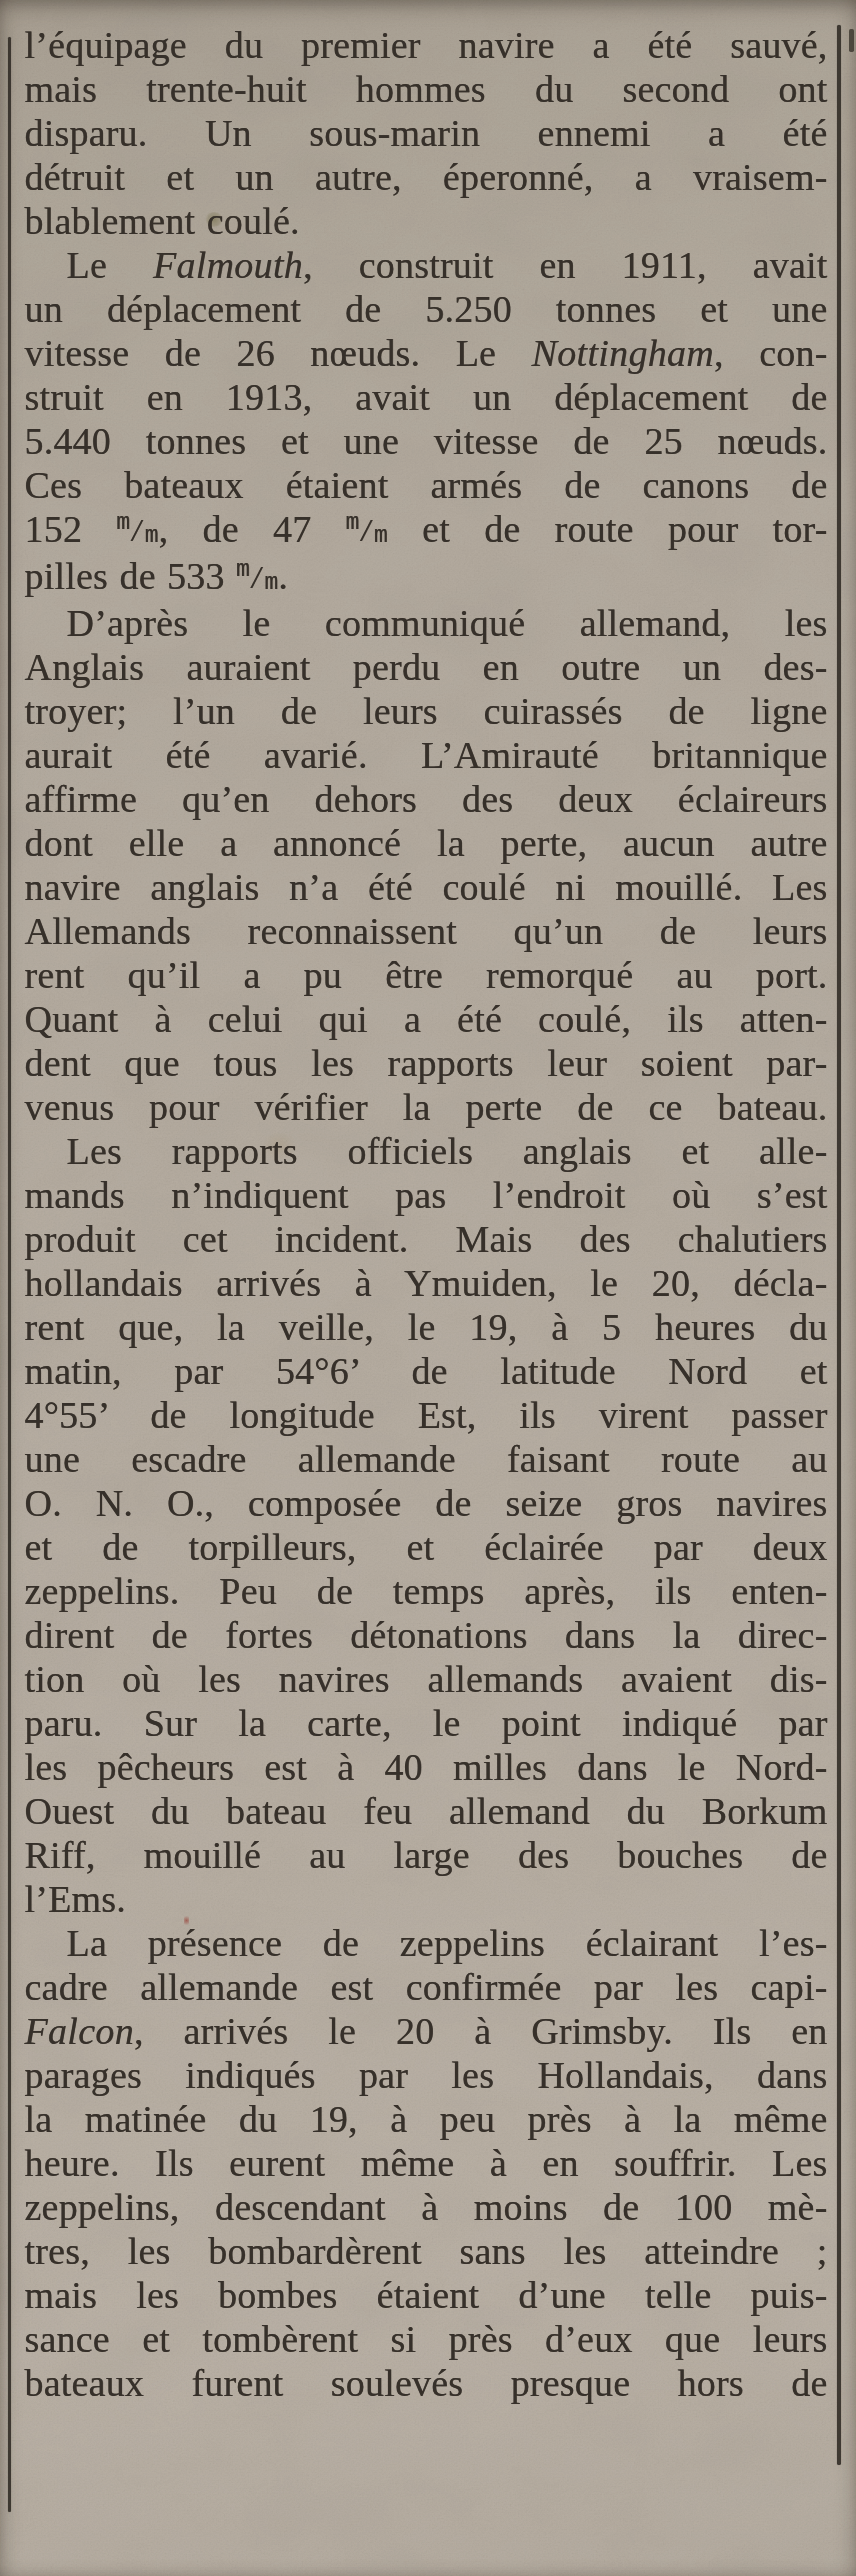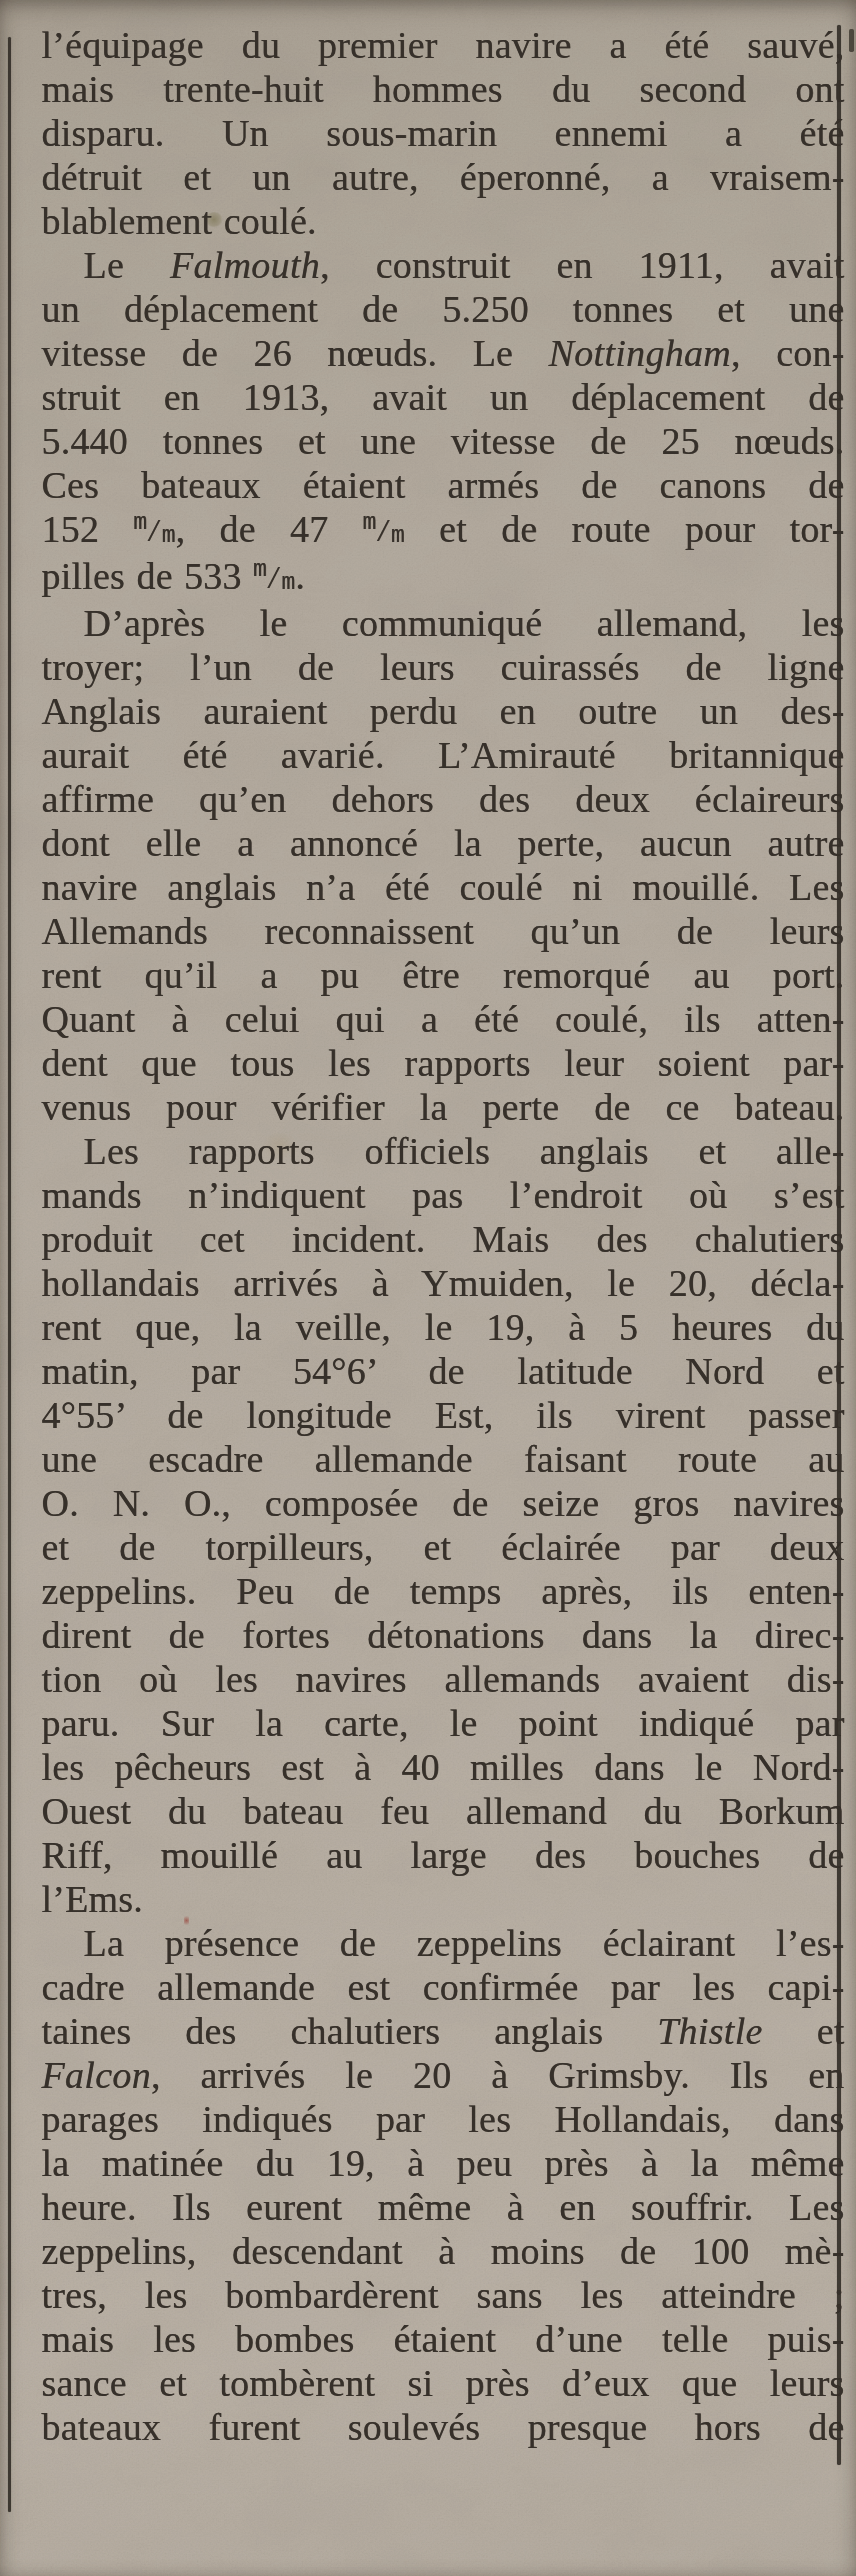--- a/index.html
+++ b/index.html
@@ -25,21 +25,20 @@
   }
   .grain{position:absolute;top:0;left:0;pointer-events:none;}
   .rule{position:absolute;width:3.5px;background:var(--rule);border-radius:1.7px;opacity:.88;}
   .rule-left{left:7.9px;top:37px;height:2475px;box-shadow:0 0 0.9px rgba(47,42,36,.8);}
   .rule-right{left:837px;top:24.5px;height:2440px;box-shadow:0 0 0.9px rgba(47,42,36,.8);}
   .column{
     position:absolute;left:24.5px;top:23px;width:803px;
     font-size:38px;line-height:44px;color:var(--ink);
     letter-spacing:0.2px;word-spacing:1.7px;
     text-shadow:0.3px 0.3px 0.5px rgba(43,37,30,.55), -0.2px 0 0.3px rgba(43,37,30,.30);
-    margin-left:17px;
   }
   .line{white-space:nowrap;text-align:left;}
   .line.j{text-align-last:justify;}
   .line.indent{text-indent:42px;}
   .line i{font-style:italic;letter-spacing:0.3px;}
   .mm{white-space:nowrap;letter-spacing:0;font-family:Liberation Mono, monospace;}
   .mm-t{font-size:23px;vertical-align:13px;line-height:0;margin-right:-2.6px;}
   .mm-s{font-size:31.5px;vertical-align:0.9px;line-height:0;}
   .mm-b{font-size:23px;vertical-align:0;line-height:0;margin-left:-1.7px;}
   .stain{position:absolute;pointer-events:none;border-radius:50%;}
@@ -86,22 +85,22 @@
     <div class="line"><span>blablement coulé.</span></div>
     <div class="line j indent"><span>Le </span><i>Falmouth</i><span>, construit en 1911, avait</span></div>
     <div class="line j"><span>un déplacement de 5.250 tonnes et une</span></div>
     <div class="line j"><span>vitesse de 26 nœuds. Le </span><i>Nottingham</i><span>, con-</span></div>
     <div class="line j"><span>struit en 1913, avait un déplacement de</span></div>
     <div class="line j"><span>5.440 tonnes et une vitesse de 25 nœuds.</span></div>
     <div class="line j"><span>Ces bateaux étaient armés de canons de</span></div>
     <div class="line j"><span>152 </span><span class="mm"><span class="mm-t">m</span><span class="mm-s">⁄</span><span class="mm-b">m</span></span><span>, de 47 </span><span class="mm"><span class="mm-t">m</span><span class="mm-s">⁄</span><span class="mm-b">m</span></span><span> et de route pour tor-</span></div>
     <div class="line"><span>pilles de 533 </span><span class="mm"><span class="mm-t">m</span><span class="mm-s">⁄</span><span class="mm-b">m</span></span><span>.</span></div>
     <div class="line j indent"><span>D’après le communiqué allemand, les</span></div>
+    <div class="line j"><span>Anglais auraient perdu en outre un des-</span></div>
     <div class="line j"><span>troyer; l’un de leurs cuirassés de ligne</span></div>
-    <div class="line j"><span>Anglais auraient perdu en outre un des-</span></div>
     <div class="line j"><span>aurait été avarié. L’Amirauté britannique</span></div>
     <div class="line j"><span>affirme qu’en dehors des deux éclaireurs</span></div>
     <div class="line j"><span>dont elle a annoncé la perte, aucun autre</span></div>
     <div class="line j"><span>navire anglais n’a été coulé ni mouillé. Les</span></div>
     <div class="line j"><span>Allemands reconnaissent qu’un de leurs</span></div>
     <div class="line j"><span>rent qu’il a pu être remorqué au port.</span></div>
     <div class="line j"><span>Quant à celui qui a été coulé, ils atten-</span></div>
     <div class="line j"><span>dent que tous les rapports leur soient par-</span></div>
     <div class="line j"><span>venus pour vérifier la perte de ce bateau.</span></div>
     <div class="line j indent"><span>Les rapports officiels anglais et alle-</span></div>
@@ -117,21 +116,20 @@
     <div class="line j"><span>zeppelins. Peu de temps après, ils enten-</span></div>
     <div class="line j"><span>dirent de fortes détonations dans la direc-</span></div>
     <div class="line j"><span>tion où les navires allemands avaient dis-</span></div>
     <div class="line j"><span>paru. Sur la carte, le point indiqué par</span></div>
     <div class="line j"><span>les pêcheurs est à 40 milles dans le Nord-</span></div>
     <div class="line j"><span>Ouest du bateau feu allemand du Borkum</span></div>
     <div class="line j"><span>Riff, mouillé au large des bouches de</span></div>
     <div class="line"><span>l’Ems.</span></div>
     <div class="line j indent"><span>La présence de zeppelins éclairant l’es-</span></div>
     <div class="line j"><span>cadre allemande est confirmée par les capi-</span></div>
-    <div class="line j"><span>taines des chalutiers anglais </span><i>Thistle</i><span> et</span></div>
     <div class="line j"><i>Falcon</i><span>, arrivés le 20 à Grimsby. Ils en</span></div>
     <div class="line j"><span>parages indiqués par les Hollandais, dans</span></div>
     <div class="line j"><span>la matinée du 19, à peu près à la même</span></div>
     <div class="line j"><span>heure. Ils eurent même à en souffrir. Les</span></div>
     <div class="line j"><span>zeppelins, descendant à moins de 100 mè-</span></div>
     <div class="line j"><span>tres, les bombardèrent sans les atteindre ;</span></div>
     <div class="line j"><span>mais les bombes étaient d’une telle puis-</span></div>
     <div class="line j"><span>sance et tombèrent si près d’eux que leurs</span></div>
     <div class="line j"><span>bateaux furent soulevés presque hors de</span></div>
   </div>

